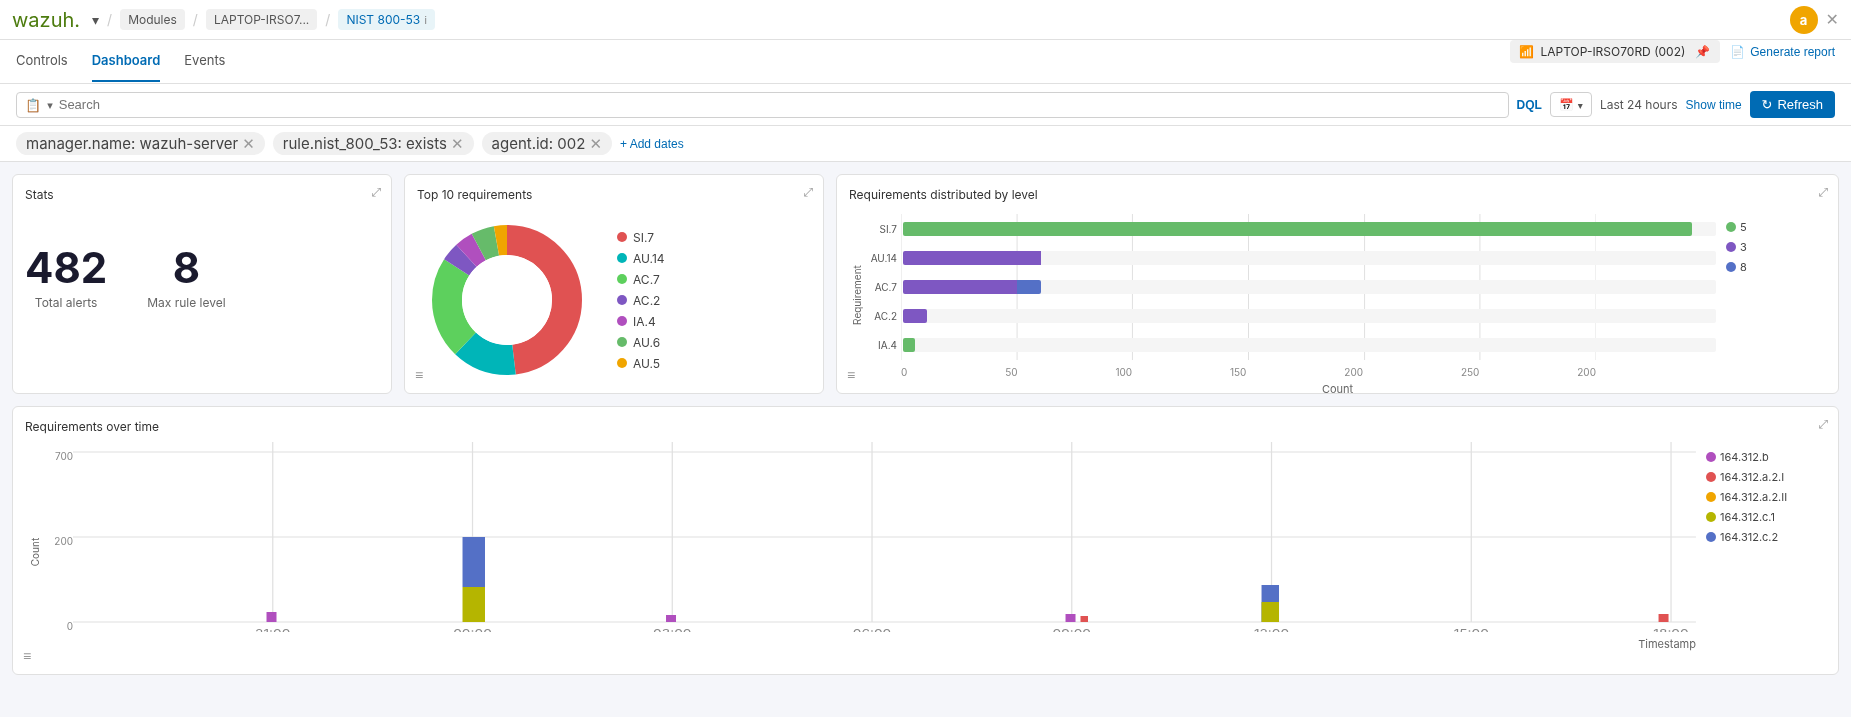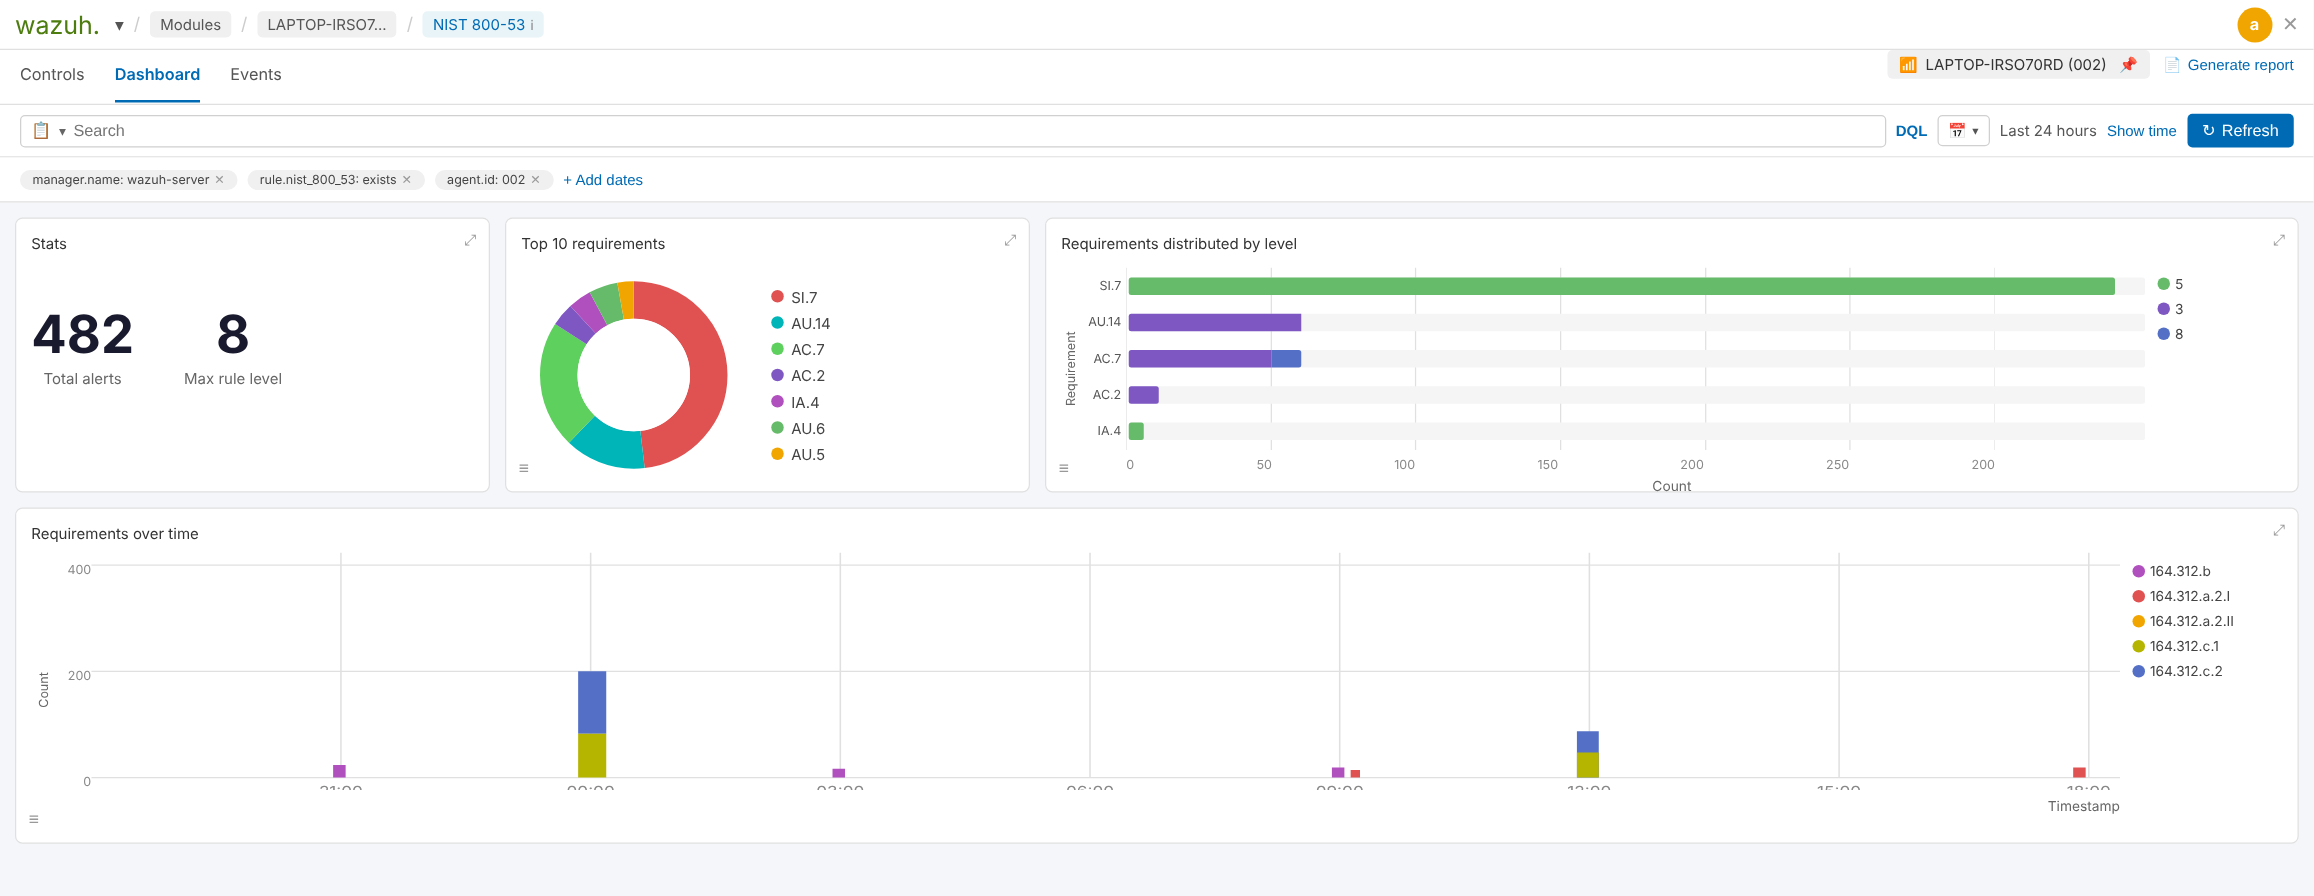--- a/index.html
+++ b/index.html
@@ -73,21 +73,21 @@
     }
 
     
     .filter-bar {
       display: flex; align-items: center; height: 36px;
       background: #fff; border-bottom: 1px solid #e0e0e0;
       padding: 0 16px; gap: 8px;
     }
     .filter-tag {
       background: #f0f0f0; border-radius: 12px;
-      padding: 2px 10px; font-size: 10px; color: #444;
+      padding: 2px 10px; font-size: 15px; color: #444;
       display: flex; align-items: center; gap: 4px; justify-content: center;
     }
     .add-filter-btn { color: #006bb4; font-size: 12px; background: none; border: none; cursor: pointer; }
 
     
     .main-content { padding: 12px; display: flex; flex-direction: column; gap: 12px; }
 
     
     .top-row { display: flex; gap: 12px; height: 220px; }
 
@@ -381,21 +381,21 @@
     <div class="panel time-panel">
       <div class="panel-title">Requirements over time</div>
       <button class="panel-expand-btn">⤢</button>
       <div style="display:flex;height:220px;margin-top:4px;position:relative;">
 
         <div style="display:flex;align-items:center;justify-content:center;width:20px;">
           <span style="font-size:10px;color:#666;transform:rotate(-90deg);white-space:nowrap;">Count</span>
         </div>
 
         <div style="display:flex;flex-direction:column;justify-content:space-between;width:28px;padding:8px 0 30px 0;text-align:right;font-size:10px;color:#888;">
-          <span>400</span>
+          <span>700</span>
           <span>200</span>
           <span>0</span>
         </div>
 
         <div style="flex:1;position:relative;padding-bottom:30px;">
           <svg width="100%" height="100%" viewBox="0 0 1300 190" preserveAspectRatio="none">
 
             <line x1="0" y1="10" x2="1300" y2="10" stroke="#e0e0e0" stroke-width="1"></line>
             <line x1="0" y1="95" x2="1300" y2="95" stroke="#e0e0e0" stroke-width="1"></line>
             <line x1="0" y1="180" x2="1300" y2="180" stroke="#e0e0e0" stroke-width="1"></line>

